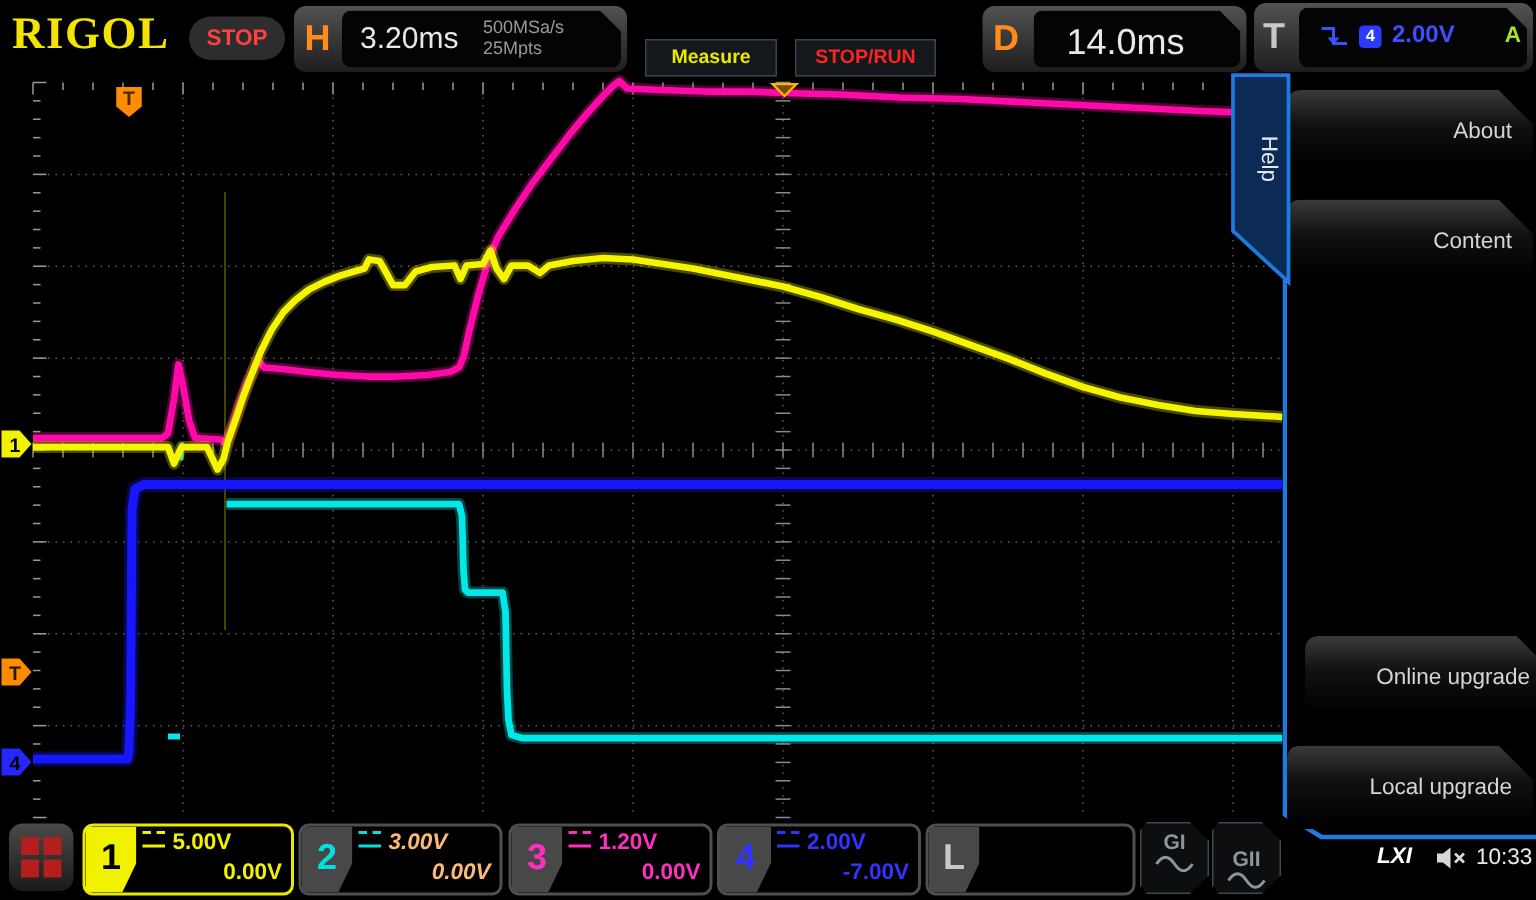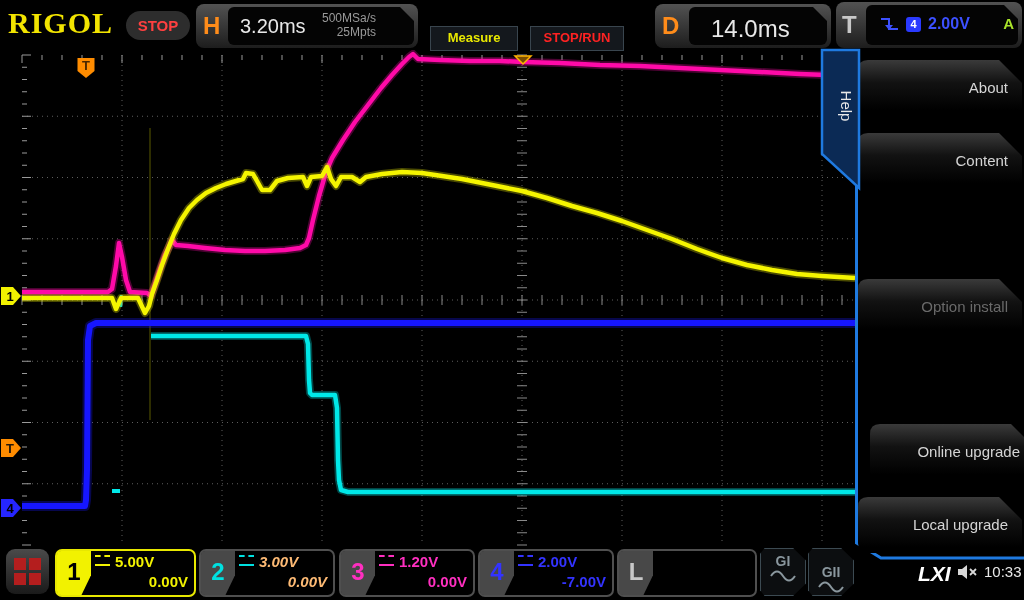--- a/index.html
+++ b/index.html
@@ -11,21 +11,21 @@
         font-size:30px;color:#f2e400;letter-spacing:1px;}
   #stop-pill{position:absolute;left:126px;top:11px;width:64px;height:29px;background:#2d2d2d;
         border-radius:15px;text-align:center;line-height:29px;font-size:15px;font-weight:bold;color:#ff4040;}
   .infobox{position:absolute;background:linear-gradient(#525252,#1d1d1d);border-radius:8px;}
   .infobox .inner{position:absolute;top:3px;bottom:3px;right:4px;background:#040404;border-radius:6px;
         clip-path:polygon(0 0,calc(100% - 14px) 0,100% 14px,100% 100%,0 100%);}
   .hd-letter{position:absolute;left:7px;top:8px;font-size:24px;font-weight:bold;color:#ff8c1a;}
   #hbox{left:196px;top:4px;width:222px;height:44px;}
   #hbox .inner{left:32px;}
   #h-time{position:absolute;left:44px;top:11px;font-size:20px;color:#e8e8e8;}
-  #h-rate{position:absolute;right:42px;top:7px;font-size:12px;color:#9a9a9a;text-align:right;line-height:14px;}
+  #h-rate{position:absolute;right:42px;top:7px;font-size:12px;color:#9a9a9a;text-align:left;line-height:14px;}
   #dbox{left:655px;top:4px;width:176px;height:44px;}
   #dbox .inner{left:34px;}
   #d-time{position:absolute;left:56px;top:11px;font-size:24px;color:#e8e8e8;}
   #tbox{left:836px;top:2px;width:186px;height:46px;}
   #tbox .inner{left:30px;}
   #t-letter{position:absolute;left:6px;top:9px;font-size:24px;font-weight:bold;color:#c8c8c8;}
   #trig-badge{position:absolute;left:70px;top:15px;width:15px;height:15px;background:#2a3aff;border-radius:3px;
         color:#fff;font-size:11px;font-weight:bold;text-align:center;line-height:15px;}
   #trig-level{position:absolute;left:92px;top:13px;font-size:16px;color:#3c50ff;font-weight:bold;}
   #trig-mode{position:absolute;right:8px;top:13px;font-size:15px;font-weight:bold;color:#a8e22a;}
@@ -55,21 +55,21 @@
   .ch-vals{position:absolute;left:38px;top:1px;right:6px;font-size:15px;font-weight:bold;line-height:20px;}
   .ch-row1{text-align:left;} .ch-row2{text-align:right;}
   .dc-icon{display:inline-block;width:15px;height:7px;border-top:2px dashed;border-bottom:2px solid;
         margin-right:5px;vertical-align:1px;}
   #lbox{left:617px;width:136px;}
   .l-rows{position:absolute;left:40px;top:3px;color:#dcdcdc;font-size:11px;font-weight:bold;
         line-height:19px;white-space:pre;}
   .gen-btn{position:absolute;top:3px;width:44px;height:46px;background:#0c0e10;
         clip-path:polygon(10% 0,72% 0,100% 26%,100% 74%,72% 100%,10% 100%,0 88%,0 12%);
         border:1px solid #3c4a52;color:#8a979e;text-align:center;font-size:14px;font-weight:bold;}
-  #lxi{position:absolute;left:918px;top:17px;color:#fff;font-style:italic;font-weight:bold;font-size:21px;z-index:7;}
+  #lxi{position:absolute;left:918px;top:17px;color:#fff;font-style:italic;font-weight:bold;font-size:15px;z-index:7;}
   #clock{position:absolute;left:984px;top:18px;color:#e8e8e8;font-size:15px;z-index:7;}
   #spk{position:absolute;left:956px;top:18px;z-index:7;}
   
   #deco{position:absolute;left:0;top:0;z-index:2;pointer-events:none;}
   #vtab-text{font-size:15px;fill:#e8e8e8;}
 </style>
 </head>
 <body>
 
 <svg id="deco" width="1024" height="600">
@@ -331,21 +331,20 @@
     <div id="trig-mode">A</div>
   </div>
 </div>
 
 <div id="menu-panel">
   <svg width="169" height="512" style="position:absolute;left:0;top:0;">
     <polyline points="1.5,136 1.5,493 26,508 169,508" fill="none" stroke="#1f7ae0" stroke-width="3"></polyline>
   </svg>
   <div class="menu-btn" style="top:10px;"><span>About</span></div>
   <div class="menu-btn" style="top:83px;"><span>Content</span></div>
-  <div class="menu-btn disabled" style="top:229px;"><span>Option install</span></div>
   <div class="menu-btn" style="top:374px;margin-left:12px;"><span>Online upgrade</span></div>
   <div class="menu-btn" style="top:447px;"><span>Local upgrade</span></div>
 </div>
 <svg id="help-tab-svg" width="44" height="144">
   <polygon points="4,2 41,2 41,140 4,106" fill="#0b2a55" stroke="#1f7ae0" stroke-width="2.5"></polygon>
   <text id="vtab-text" x="23" y="58" text-anchor="middle" transform="rotate(90 23 58)">Help</text>
 </svg>
 
 <div id="bottombar">
   <div id="grid-btn">

